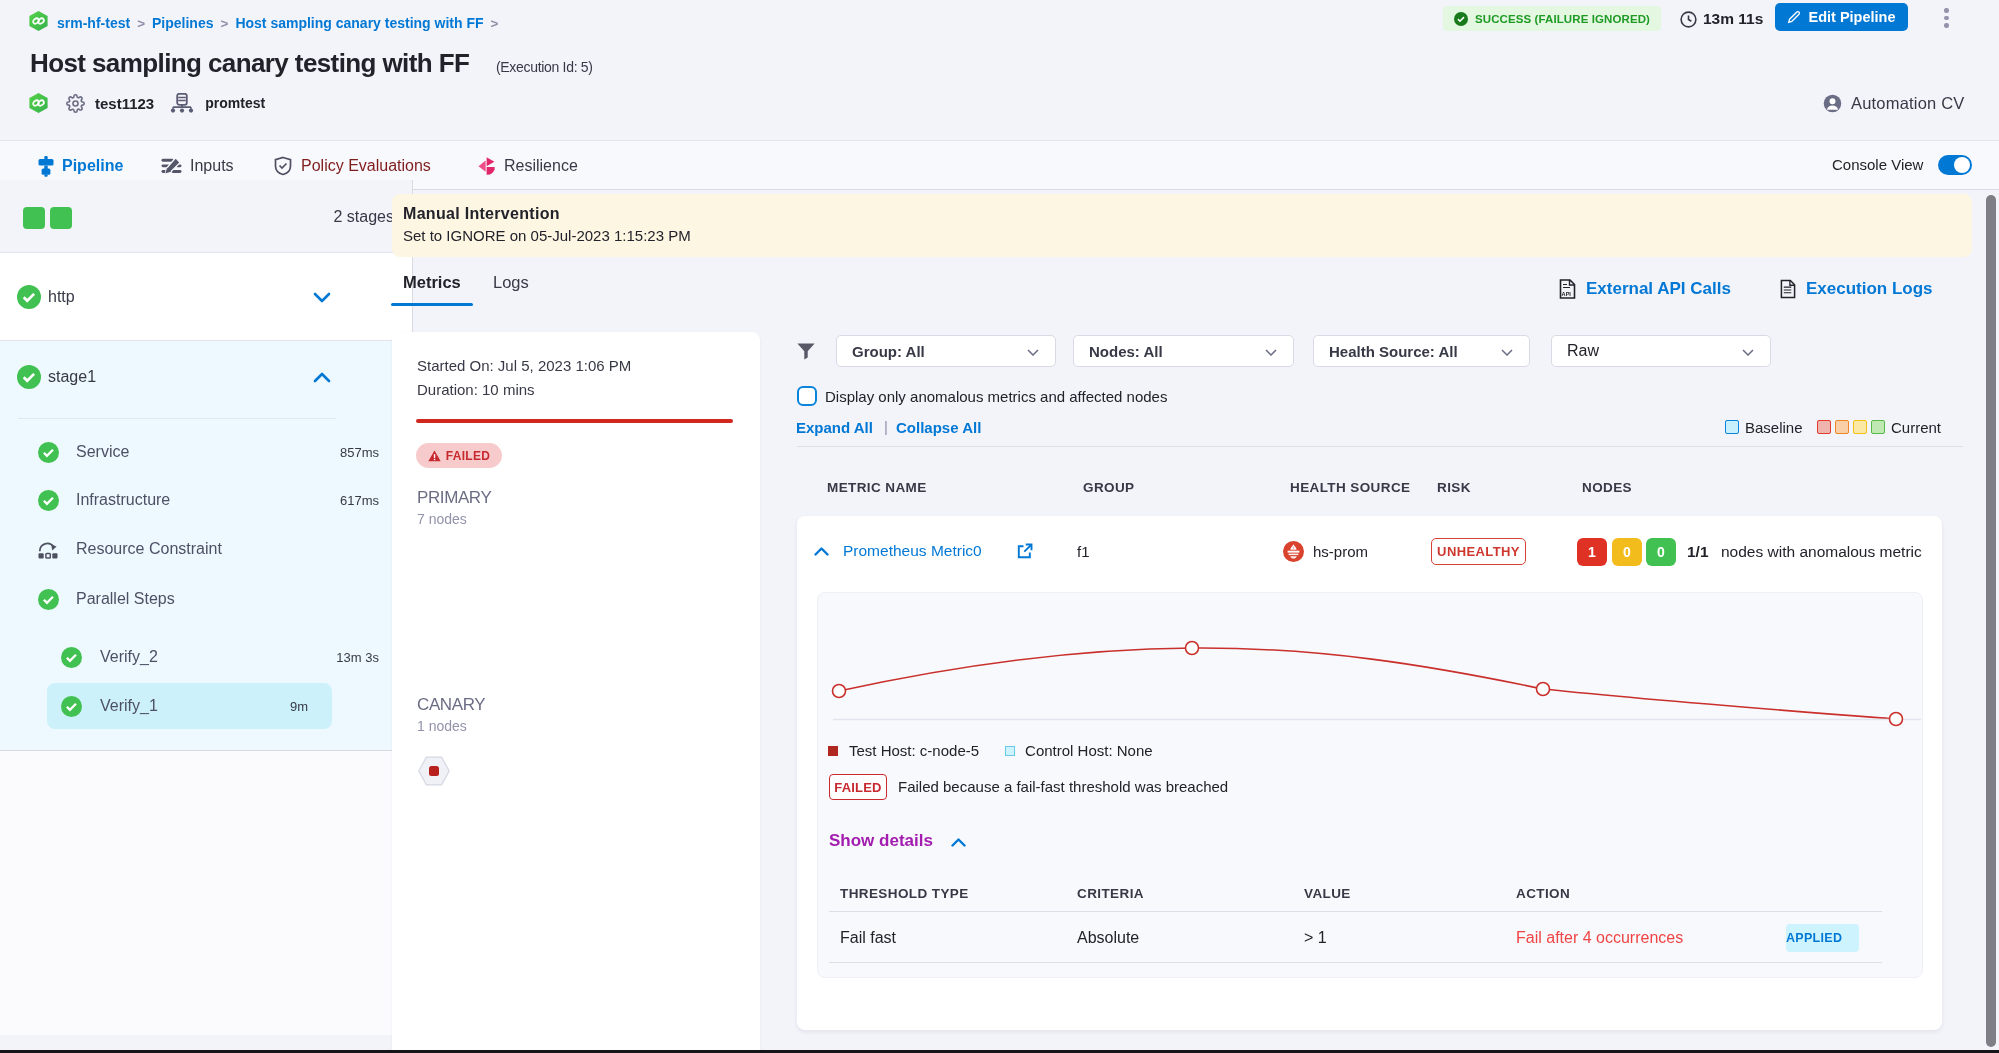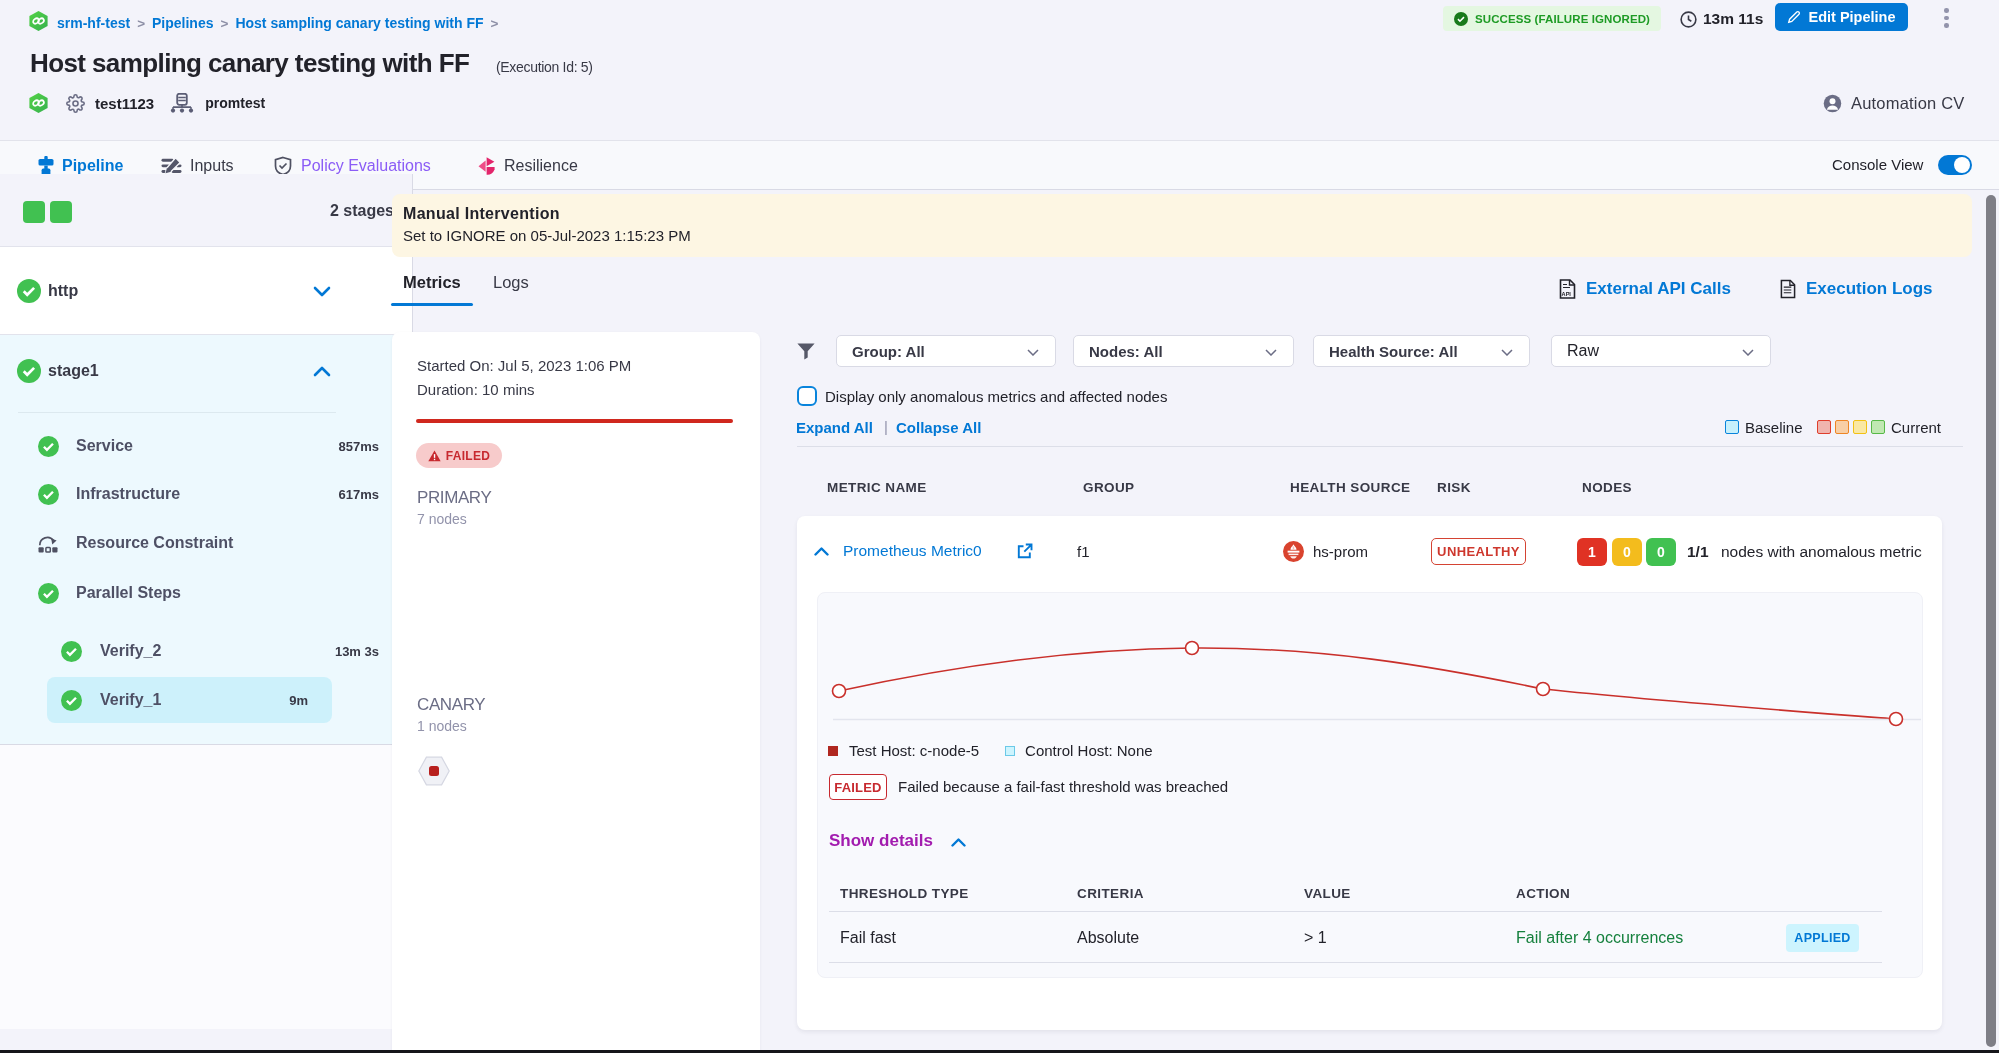--- a/index.html
+++ b/index.html
@@ -122,38 +122,38 @@
     <path d="M14.6 0.8l4.6 4.6-9.3 9.3-5.4 1.6 1.5-5.5z" fill="#545669" stroke="#F6F7FB" stroke-width="1.4"></path>
     <path d="M4.5 16.3l1.5-5.5 4 4z" fill="#545669"></path>
   </svg>
   <span style="font-size:16px;color:#383946;">Inputs</span>
 </div>
 <div class="abs" style="left:274px;top:155px;height:22px;display:flex;align-items:center;">
   <svg width="18" height="20" viewBox="0 0 18 20" style="margin-right:9px;" fill="none" stroke="#4F5162" stroke-width="1.7">
     <path d="M9 1.5l7.5 2.2v6.2c0 4.4-3.1 7.4-7.5 8.6-4.4-1.2-7.5-4.2-7.5-8.6V3.7z"></path>
     <path d="M5.5 9.5l2.5 2.5 4.5-4.5"></path>
   </svg>
-  <span style="font-size:16px;color:#8b5cf6;">Policy Evaluations</span>
+  <span style="font-size:16px;color:#7f1d1d;">Policy Evaluations</span>
 </div>
 <div class="abs" style="left:478px;top:155px;height:22px;display:flex;align-items:center;">
   <svg width="17" height="20" viewBox="0 0 17 20" style="margin-right:9px;">
     <g fill="#E3256B">
       <path d="M0.5 10.2 L7.6 4.6 L7.6 15.8 Z" fill="#EE4D87"></path>
       <path d="M8.6 1.2 L16.4 5.8 L8.6 10.2 Z"></path>
       <path d="M8.6 11 L16.6 11 L16.6 13.4 Q14 19.4 8.6 18.8 Z"></path>
     </g>
   </svg>
   <span style="font-size:16px;color:#383946;">Resilience</span>
 </div>
 <div class="abs" style="left:1832px;top:156px;font-size:15px;color:#22222A;">Console View</div>
 <div class="abs" style="left:1938px;top:155px;width:34px;height:20px;background:#0278D5;border-radius:10px;">
   <div style="position:absolute;right:2px;top:2px;width:16px;height:16px;border-radius:50%;background:#fff;"></div>
 </div>
 
-<div class="abs" id="sidebar" style="left:0;top:174px;width:413px;height:855px;border-right:1px solid #D9DAE5;background:#F3F3FA;font-weight:bold;">
+<div class="abs" id="sidebar" style="left:0;top:180px;width:413px;height:855px;border-right:1px solid #D9DAE5;background:#F3F3FA;">
 
   <div style="position:absolute;left:0;top:0;width:100%;height:73px;border-bottom:1px solid #E2E3EC;">
     <div style="position:absolute;left:23px;top:27px;width:22px;height:22px;background:#41C151;border-radius:4px;"></div>
     <div style="position:absolute;left:50px;top:27px;width:22px;height:22px;background:#41C151;border-radius:4px;"></div>
     <div style="position:absolute;right:18px;top:28px;font-size:16px;color:#383946;">2 stages</div>
   </div>
 
   <div style="position:absolute;left:0;top:73px;width:100%;height:88px;background:#fff;border-bottom:1px solid #E2E3EC;">
     <svg width="24" height="24" viewBox="0 0 16 16" style="position:absolute;left:17px;top:32px;">
       <circle cx="8" cy="8" r="8" fill="#41C151"></circle>
@@ -388,22 +388,22 @@
       </svg>
 
     <div class="thead" style="position:absolute;left:22px;top:293px;">THRESHOLD TYPE</div>
     <div class="thead" style="position:absolute;left:259px;top:293px;">CRITERIA</div>
     <div class="thead" style="position:absolute;left:486px;top:293px;">VALUE</div>
     <div class="thead" style="position:absolute;left:698px;top:293px;">ACTION</div>
     <div style="position:absolute;left:11px;top:318px;width:1053px;border-top:1px solid #DCDEE8;"></div>
     <div style="position:absolute;left:22px;top:336px;font-size:16px;color:#22222A;">Fail fast</div>
     <div style="position:absolute;left:259px;top:336px;font-size:16px;color:#22222A;">Absolute</div>
     <div style="position:absolute;left:486px;top:336px;font-size:16px;color:#22222A;">&gt; 1</div>
-    <div style="position:absolute;left:698px;top:336px;font-size:16px;color:#15803d;">Fail after 4 occurrences</div>
-    <div style="position:absolute;left:968px;top:331px;width:73px;height:28px;background:#CDF4FE;border-radius:4px;display:flex;align-items:center;justify-content:center;">
+    <div style="position:absolute;left:698px;top:336px;font-size:16px;color:#ef4444;">Fail after 4 occurrences</div>
+    <div style="position:absolute;left:968px;top:331px;width:73px;height:28px;background:#CDF4FE;border-radius:4px;display:flex;align-items:center;">
       <span style="font-size:12.5px;font-weight:bold;color:#0278D5;letter-spacing:0.3px;">APPLIED</span>
     </div>
     <div style="position:absolute;left:11px;top:369px;width:1053px;border-top:1px solid #DCDEE8;"></div>
   </div>
 </div>
 
 <div class="abs" style="left:1986px;top:195px;width:10px;height:852px;background:#7E7E86;border-radius:6px;"></div>
 
 <div class="abs" style="left:0;top:1050px;width:1999px;height:3px;background:#16161A;"></div>
 

